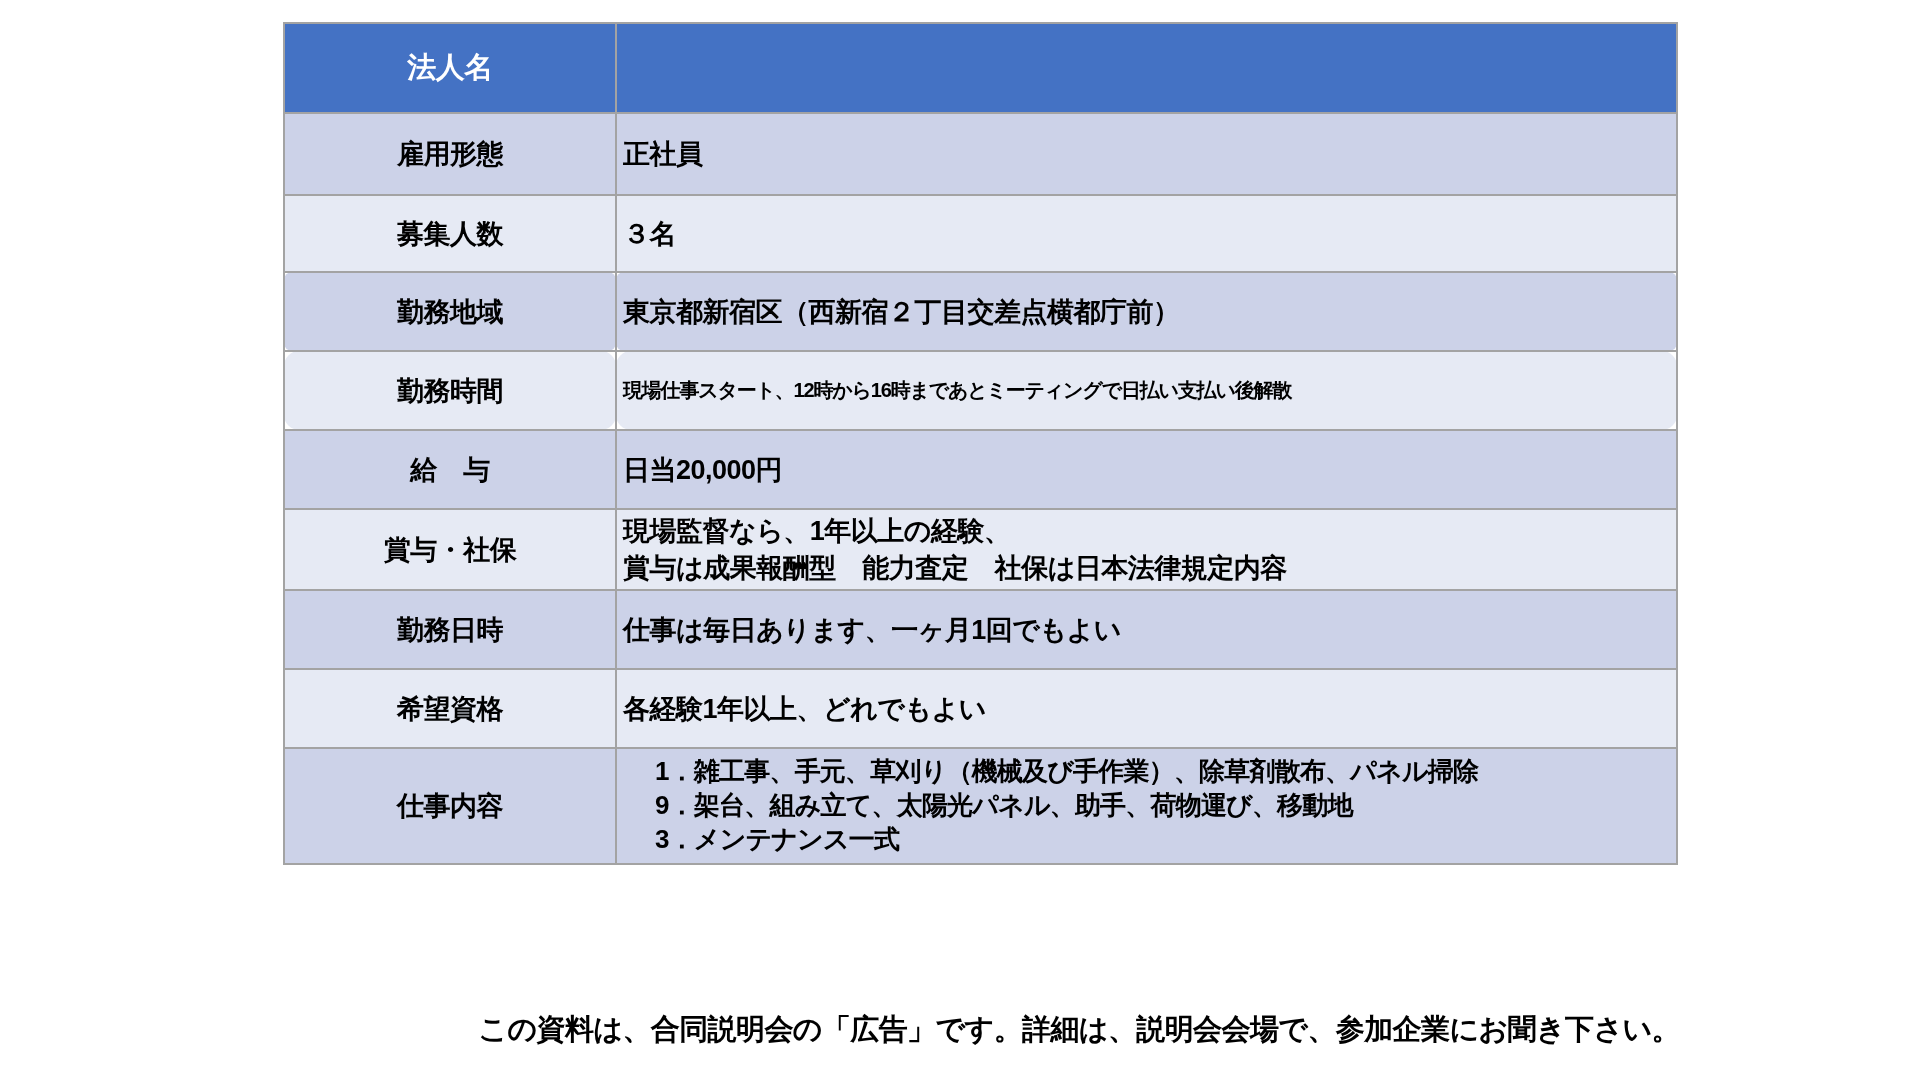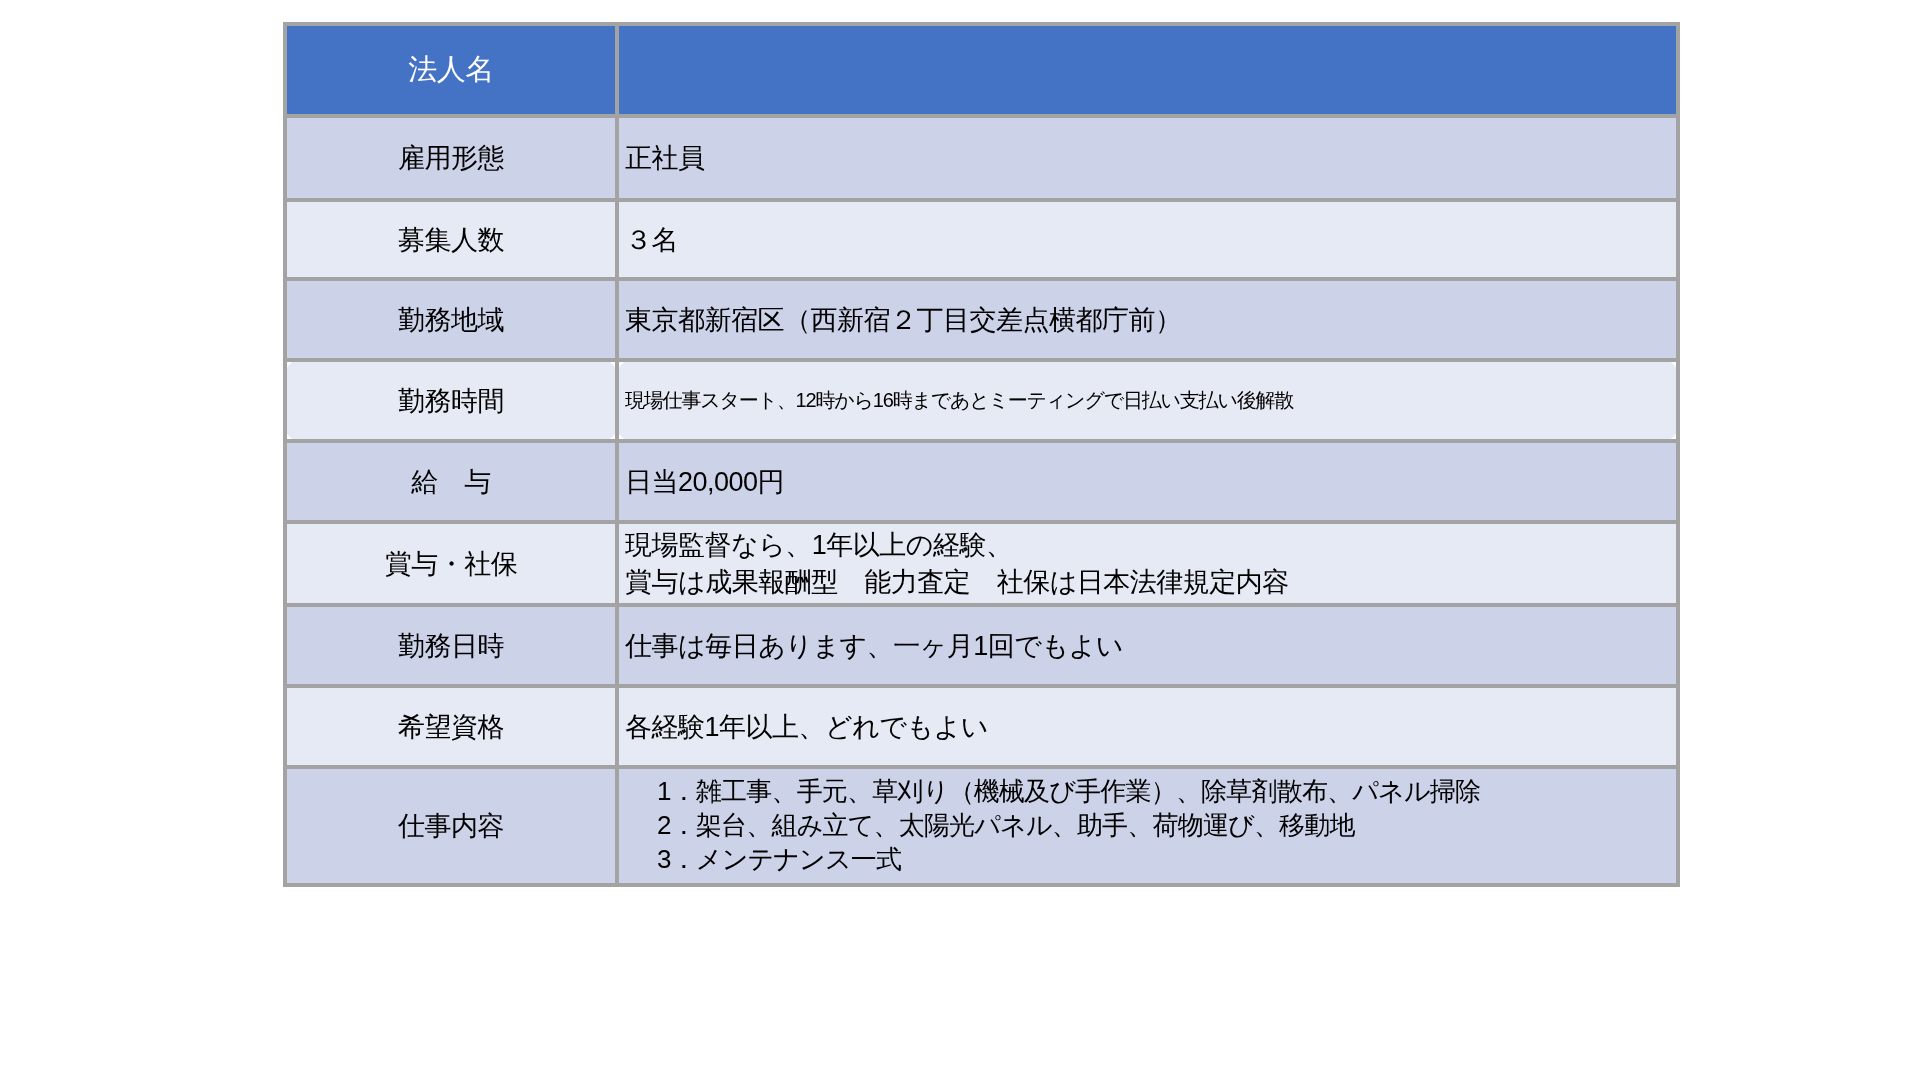--- a/index.html
+++ b/index.html
@@ -30,25 +30,25 @@
     border-collapse: collapse;
     table-layout: fixed;
     width: 1393px;
     background: #ffffff;
   }
 
   table.job-table col.label-col { width: 332px; }
   table.job-table col.value-col { width: 1061px; }
 
   table.job-table td {
-    border: 4px solid #a3a3a3;
+    border: 2px solid #a3a3a3;
     padding: 0 6px;
     vertical-align: middle;
     color: #000000;
-    font-weight: normal;
+    font-weight: bold;
     letter-spacing: -0.5px;
   }
 
   td.label {
     text-align: center;
     font-size: 27px;
   }
 
   td.value {
     text-align: left;
@@ -64,21 +64,21 @@
   tr.head td.label {
     font-size: 29px;
   }
 
   
   tr.band-dark td { background: #ccd2e8; margin-left: 11px; }
   tr.band-light td { background: #e6eaf4; }
 
   tr.r-employment td { height: 80px; }
   tr.r-headcount  td { height: 75px; }
-  tr.r-area       td { height: 77px; }
+  tr.r-area       td { height: 77px; border-radius: 8px; }
   tr.r-hours      td { height: 77px; border-radius: 15px; }
   tr.r-salary     td { height: 77px; }
   tr.r-bonus      td { height: 79px; }
   tr.r-days       td { height: 77px; }
   tr.r-qual       td { height: 77px; margin-left: 48px; }
   tr.r-duties     td { height: 114px; }
 
   td.value.tight {
     font-size: 20px;
     letter-spacing: -1.2px;
@@ -171,23 +171,24 @@
 
         <tr class="band-light r-qual">
           <td class="label">希望資格</td>
           <td class="value">各経験1年以上、どれでもよい</td>
         </tr>
 
         <tr class="band-dark r-duties">
           <td class="label">仕事内容</td>
           <td class="value duties">
             <span class="duty-line">1．雑工事、手元、草刈り（機械及び手作業）、除草剤散布、パネル掃除</span>
-            <span class="duty-line">2．架台、組み立て、太陽光パネル、助手、荷物運び、移動地</span>
+            <span class="duty-line">9．架台、組み立て、太陽光パネル、助手、荷物運び、移動地</span>
             <span class="duty-line">3．メンテナンス一式</span>
           </td>
         </tr>
 
       </tbody>
     </table>
   </div>
 
+  <div class="footer-note">この資料は、合同説明会の「広告」です。詳細は、説明会会場で、参加企業にお聞き下さい。</div>
 
 </div>
 
 </body></html>

